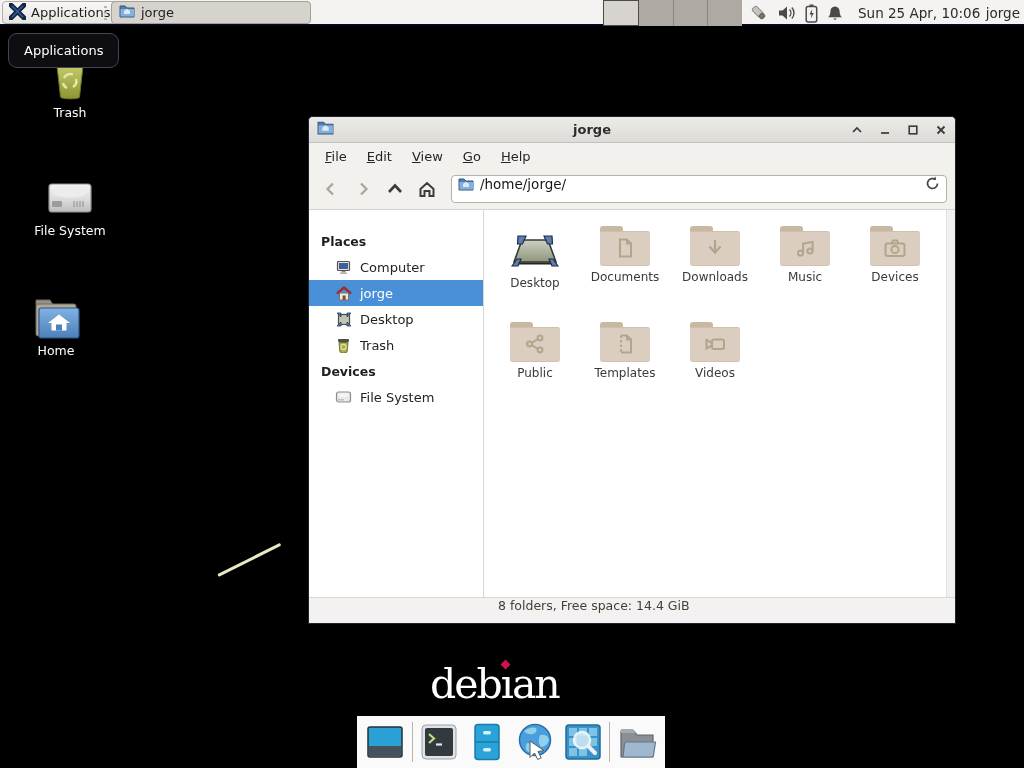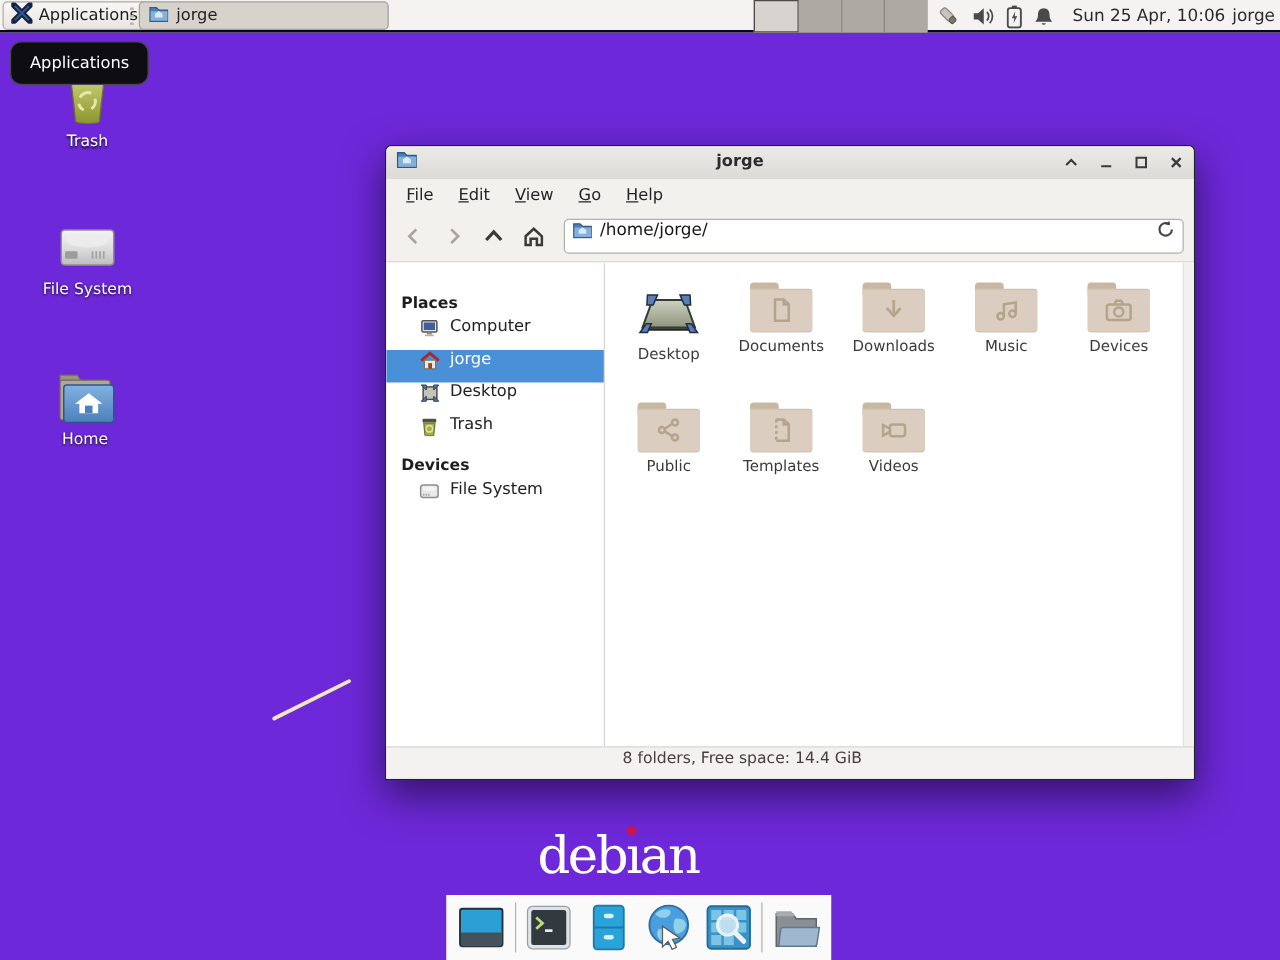--- a/index.html
+++ b/index.html
@@ -1,18 +1,18 @@
 <!DOCTYPE html>
 <html><head>
 <meta charset="utf-8">
 <style>
   * { margin:0; padding:0; box-sizing:border-box; }
   html,body { width:1024px; height:768px; overflow:hidden; }
   body { font-family:"DejaVu Sans", sans-serif; }
-  .screen { position:relative; width:1024px; height:768px; background:#6d28d9; overflow:hidden; }
+  .screen { position:relative; width:1024px; height:768px; background:#000000; overflow:hidden; }
 
   
   .panel { position:absolute; left:0; top:0; width:1024px; height:26px;
            background:#f4f3f1; border-bottom:2px solid #07071c; z-index:40; }
   .apps-btn { position:absolute; left:2px; top:1px; height:23px; padding:0 8px 0 6px;
               display:flex; align-items:center; gap:5px;
               background:linear-gradient(#f8f7f6,#e8e6e3); border:1px solid #b1ada7;
               border-radius:4px; font-size:13px; color:#1d1d1d; cursor:default; }
   .grip { position:absolute; left:104px; top:6px; width:4px; height:14px;
           display:flex; flex-direction:column; justify-content:space-between; }
@@ -69,21 +69,21 @@
   .location { flex:1; height:28px; margin-left:6px; background:#ffffff;
               border:1px solid #b4b0aa; border-radius:4px;
               display:flex; align-items:flex-start; padding:0 6px; gap:6px; }
   .location input { flex:1; border:none; outline:none; font-family:"DejaVu Sans",sans-serif;
                     font-size:13.5px; color:#161616; background:transparent; }
 
   .content { flex:1; display:flex; background:#ffffff; overflow:hidden; }
   .sidebar { width:175px; background:#ffffff; border-right:1px solid #d9d6d1; padding-top:18px; }
   .side-header { height:26px; display:flex; align-items:center; padding-left:12px;
                  font-size:12.5px; font-weight:bold; color:#1e1e1e; }
-  .side-item { height:26px; display:flex; align-items:flex-start; gap:8px; padding-left:26px;
+  .side-item { height:26px; display:flex; align-items:center; gap:8px; padding-left:26px;
                font-size:13px; color:#222222; }
   .side-item.selected { background:#4a90d9; color:#ffffff; }
   .si { width:17px; height:17px; display:flex; align-items:center; justify-content:center; }
 
   .main { flex:1; position:relative; background:#ffffff; }
   .icon-grid { display:flex; flex-wrap:wrap; padding:10px 0 0 6px; }
   .cell { width:90px; height:96px; text-align:center; }
   .cell-label { margin-top:4px; font-size:12px; color:#3a3a3a; }
   .scroll-strip { width:9px; background:#f2f1ef; border-left:1px solid #e3e1dd; }
 
@@ -228,21 +228,21 @@
           <line x1="28" y1="23" x2="28" y2="29"></line>
             <line x1="31" y1="23" x2="31" y2="29"></line>
           <line x1="34" y1="23" x2="34" y2="29"></line>
             <line x1="37" y1="23" x2="37" y2="29"></line>
         </g>
       </svg>
     </div>
     <div class="dicon-label">File System</div>
   </div>
 
-  <div class="dicon" style="left:16px; top:288px;">
+  <div class="dicon" style="left:4px; top:288px;">
     <div class="icon48">
       <svg width="50" height="44" viewBox="0 0 50 44">
         <defs>
           <linearGradient id="bg1" x1="0" y1="0" x2="0" y2="1">
             <stop offset="0" stop-color="#82b2e2"></stop>
               <stop offset="1" stop-color="#4c80ba"></stop>
           </linearGradient>
         </defs>
         <path d="M5,4 h14 l3,5 h-17 z" fill="#9a9284" stroke="#6f685c" stroke-width="1"></path>
         <rect x="5" y="8" width="40" height="32" rx="2" fill="#b0a897" stroke="#6f685c" stroke-width="1"></rect>

